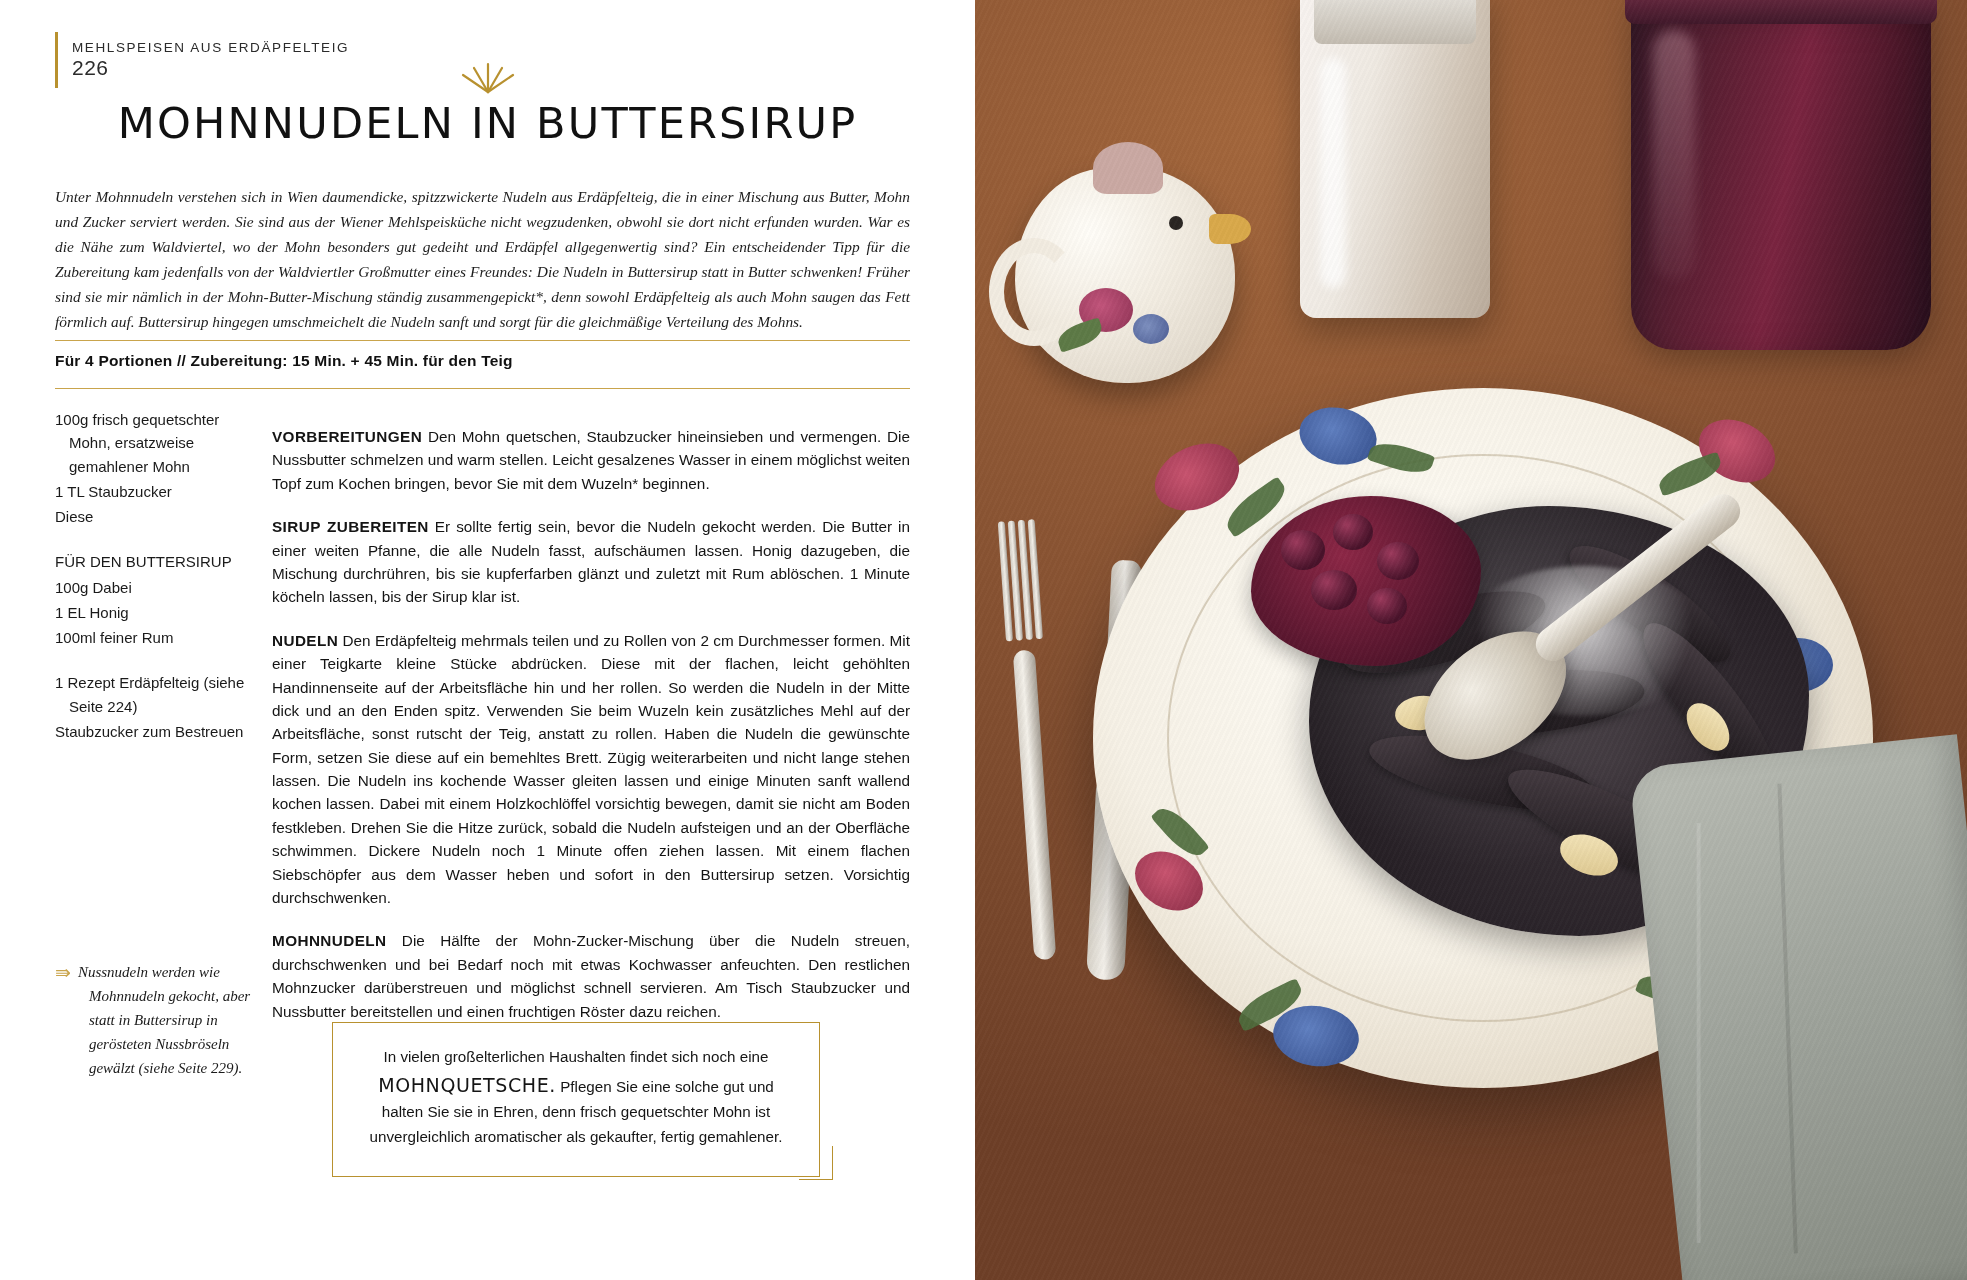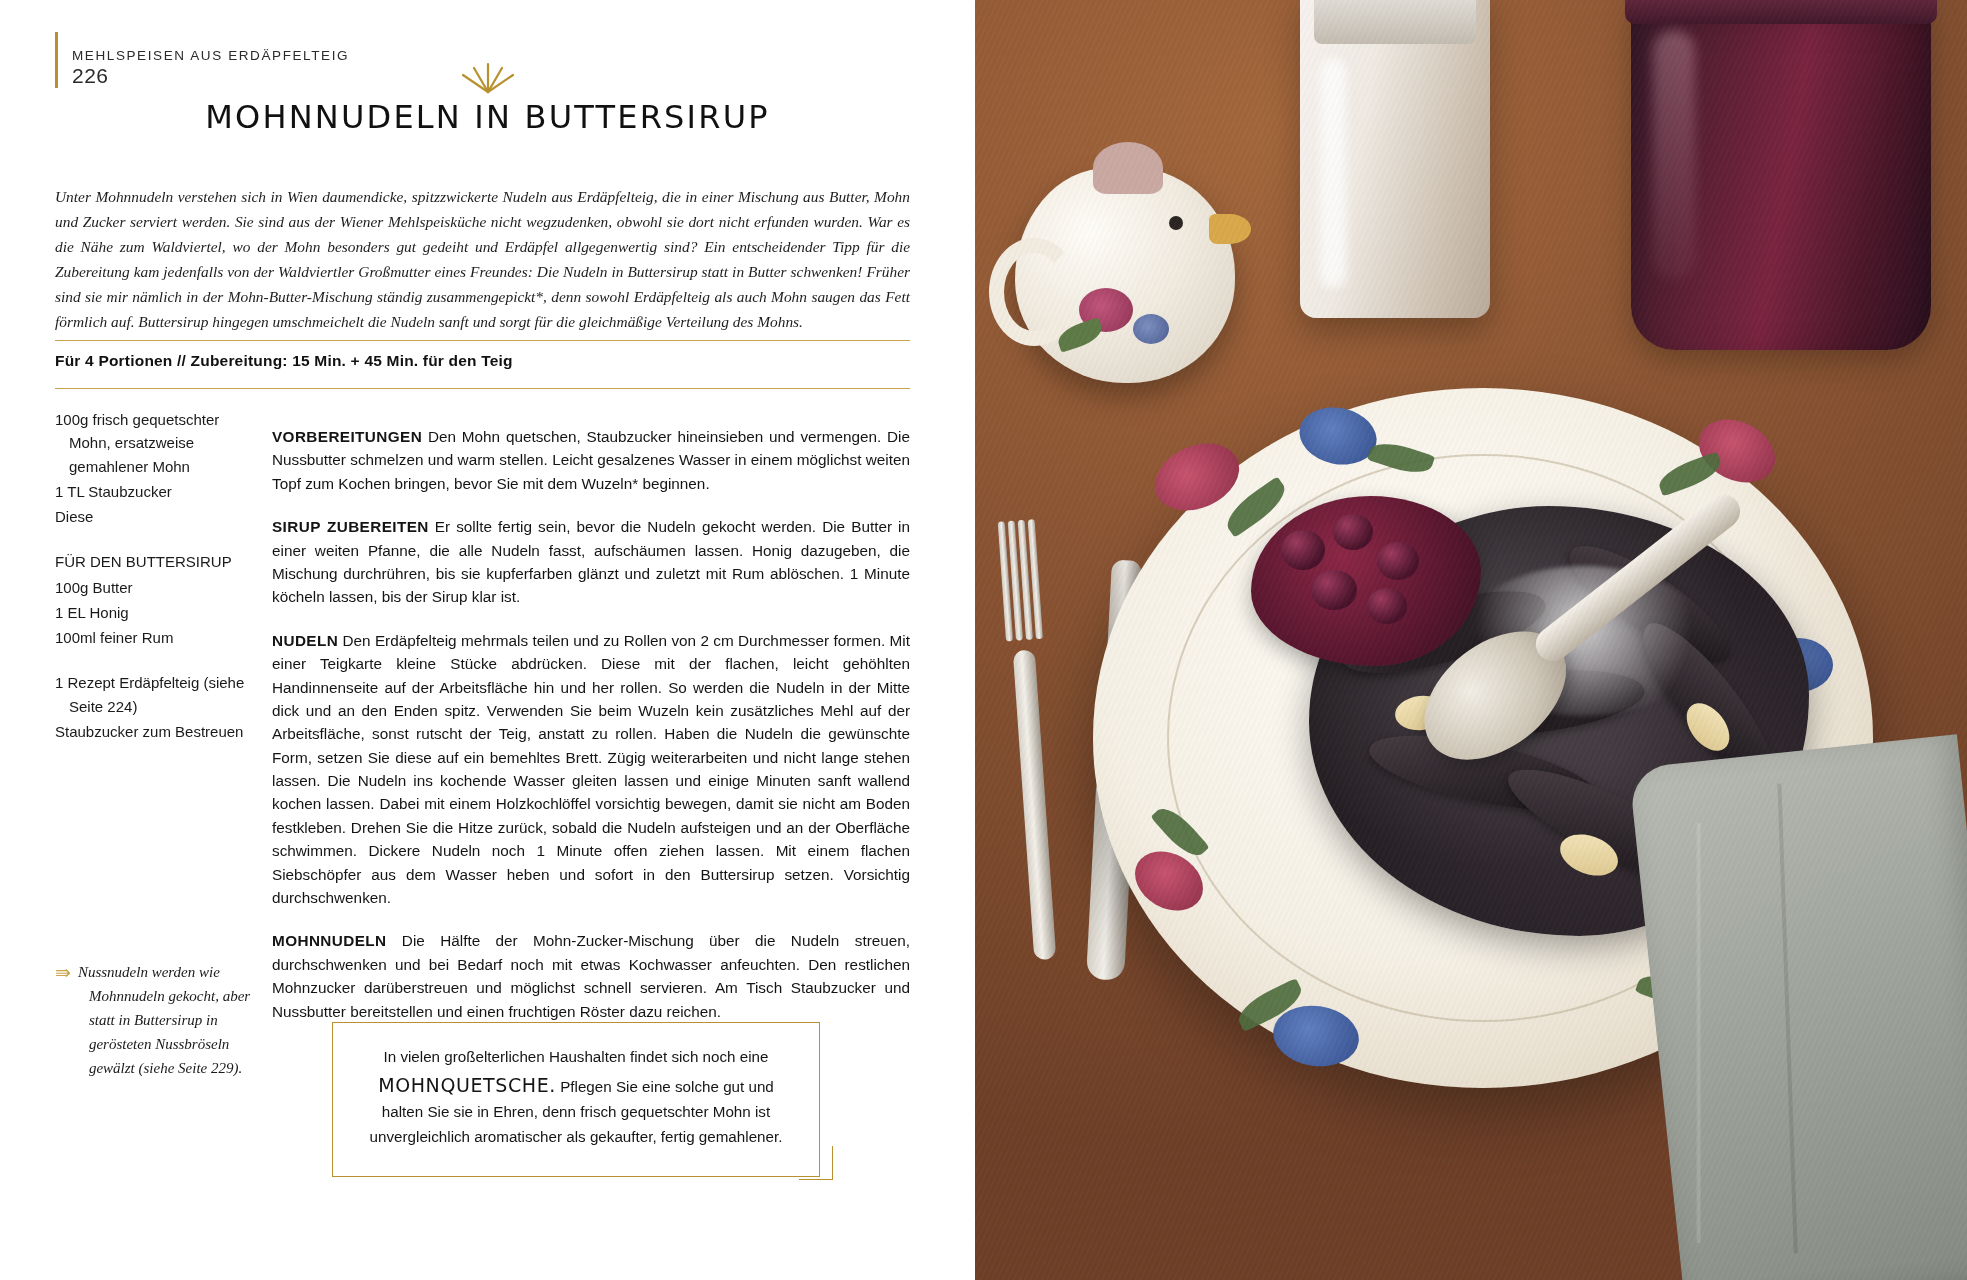--- a/index.html
+++ b/index.html
@@ -29,21 +29,21 @@
     background: #ffffff;
     box-sizing: border-box;
     padding: 0;
   }
 
   .header-block {
     position: absolute;
     left: 55px;
     top: 30px;
     display: flex;
-    align-items: flex-end;
+    align-items: center;
   }
   .header-rule {
     width: 3px;
     height: 56px;
     background: #b8912f;
     margin-right: 14px;
     margin-top: 2px;
   }
   .header-texts {
     display: flex;
@@ -74,21 +74,21 @@
   }
   .ornament svg { display: inline-block; }
 
   .recipe-title {
     position: absolute;
     left: 0;
     right: 0;
     top: 98px;
     text-align: center;
     font-family: "DejaVu Sans", sans-serif;
-    font-size: 32px;
+    font-size: 43px;
     letter-spacing: 2.2px;
     font-weight: 400;
     color: #111111;
   }
 
   .intro {
     position: absolute;
     left: 55px;
     top: 185px;
     width: 855px;
@@ -640,21 +640,21 @@
     <div class="portions-rule-bottom"></div>
 
     <div class="ingredients">
       <div class="ing-group">
         <div class="ing-item">100g frisch gequetschter Mohn, ersatzweise gemahlener Mohn</div>
         <div class="ing-item">1 TL Staubzucker</div>
         <div class="ing-item">Diese</div>
       </div>
       <div class="ing-group">
         <div class="ing-heading">FÜR DEN BUTTERSIRUP</div>
-        <div class="ing-item">100g Butter</div>
+        <div class="ing-item">100g Dabei</div>
         <div class="ing-item">1 EL Honig</div>
         <div class="ing-item">100ml feiner Rum</div>
       </div>
       <div class="ing-group">
         <div class="ing-item">1 Rezept Erdäpfelteig (siehe Seite 224)</div>
         <div class="ing-item">Staubzucker zum Bestreuen</div>
       </div>
     </div>
 
     <div class="method">

